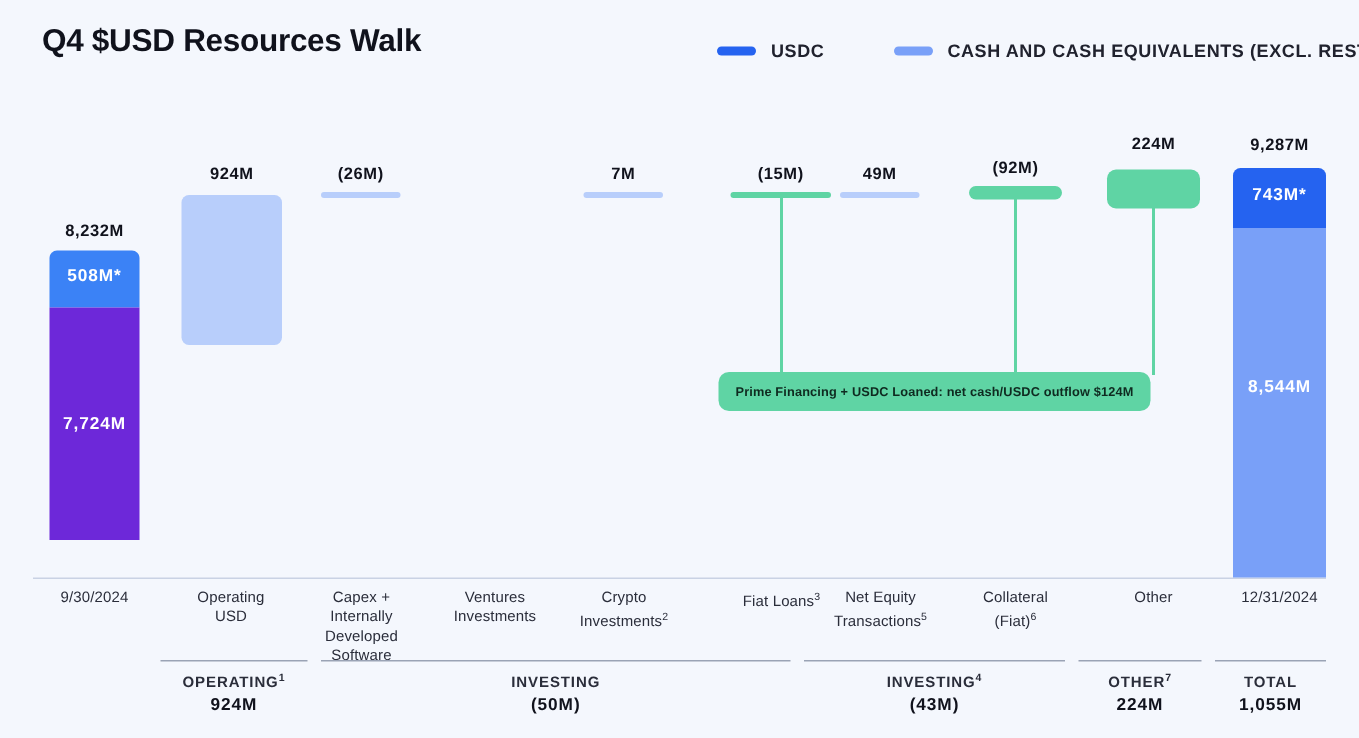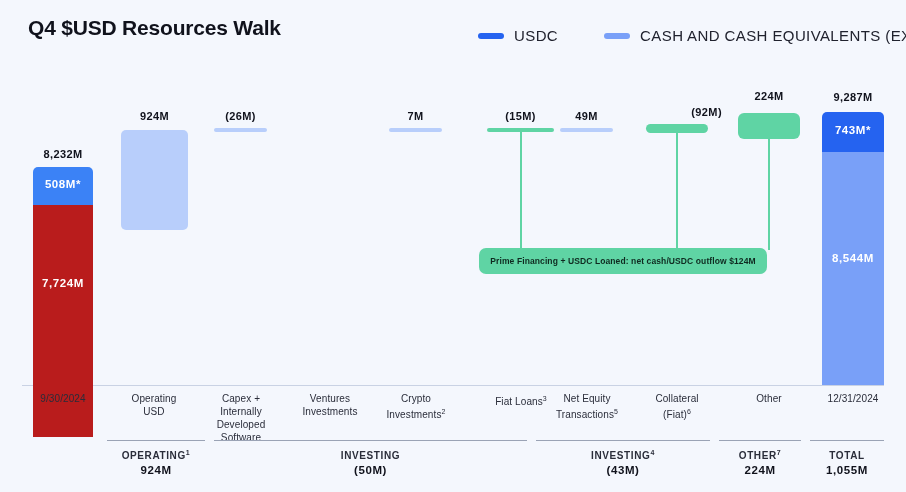--- a/index.html
+++ b/index.html
@@ -47,22 +47,22 @@
   }
   .legend-item + .legend-item { margin-left: 46px; }
   .legend-swatch {
     width: 26px;
     height: 6px;
     border-radius: 3px;
     margin-right: 10px;
     flex: none;
   }
   .legend-label {
-    font-size: 15px;
-    font-weight: normal;
+    font-size: 12px;
+    font-weight: bold;
     color: #20222e;
     letter-spacing: 0.4px;
   }
 
   
   .plot {
     position: absolute;
     left: 0;
     top: 0;
     width: 906px;
@@ -202,21 +202,21 @@
 
     <div class="annotation" style="left:479px; top:248px; width:288px; height:26px;">
       <span class="annotation-text">Prime Financing + USDC Loaned: net cash/USDC outflow $124M</span>
     </div>
 
     <div class="col" style="left:33px; width:60px;">
       <div class="bar-value-label" style="top:148px;">8,232M</div>
       <div class="bar" style="top:167px; height:38px; background:#3b82f6; border-radius:5px 5px 0 0;">
         <div class="seg-label" style="top:11px;">508M*</div>
       </div>
-      <div class="bar" style="top:205px; height:232px; background:#b91c1c; border-radius:0;">
+      <div class="bar" style="top:205px; height:155px; background:#6d28d9; border-radius:0;">
         <div class="seg-label" style="top:72px;">7,724M</div>
       </div>
     </div>
 
     <div class="col" style="left:121px; width:67px;">
       <div class="bar-value-label" style="top:110px;">924M</div>
       <div class="bar" style="top:130px; height:100px; background:#b8cefb;"></div>
     </div>
 
     <div class="col" style="left:214px; width:53px;">
@@ -234,21 +234,21 @@
       <div class="bar-value-label" style="top:110px;">(15M)</div>
       <div class="bar thin" style="top:128px; height:4px; background:#5fd4a4;"></div>
     </div>
 
     <div class="col" style="left:560px; width:53px;text-decoration:underline;">
       <div class="bar-value-label" style="top:110px;">49M</div>
       <div class="bar thin" style="top:128px; height:4px; background:#b8cefb;"></div>
     </div>
 
     <div class="col" style="left:646px; width:62px;">
-      <div class="bar-value-label" style="top:106px;text-align:right;">(92M)</div>
+      <div class="bar-value-label" style="top:106px;">(92M)</div>
       <div class="bar pill" style="top:124px; height:9px; background:#5fd4a4; border-radius:5px;"></div>
     </div>
 
     <div class="col" style="left:738px; width:62px;">
       <div class="bar-value-label" style="top:90px;">224M</div>
       <div class="bar" style="top:113px; height:26px; background:#5fd4a4; border-radius:6px;"></div>
     </div>
 
     <div class="col" style="left:822px; width:62px;">
       <div class="bar-value-label" style="top:91px;">9,287M</div>

